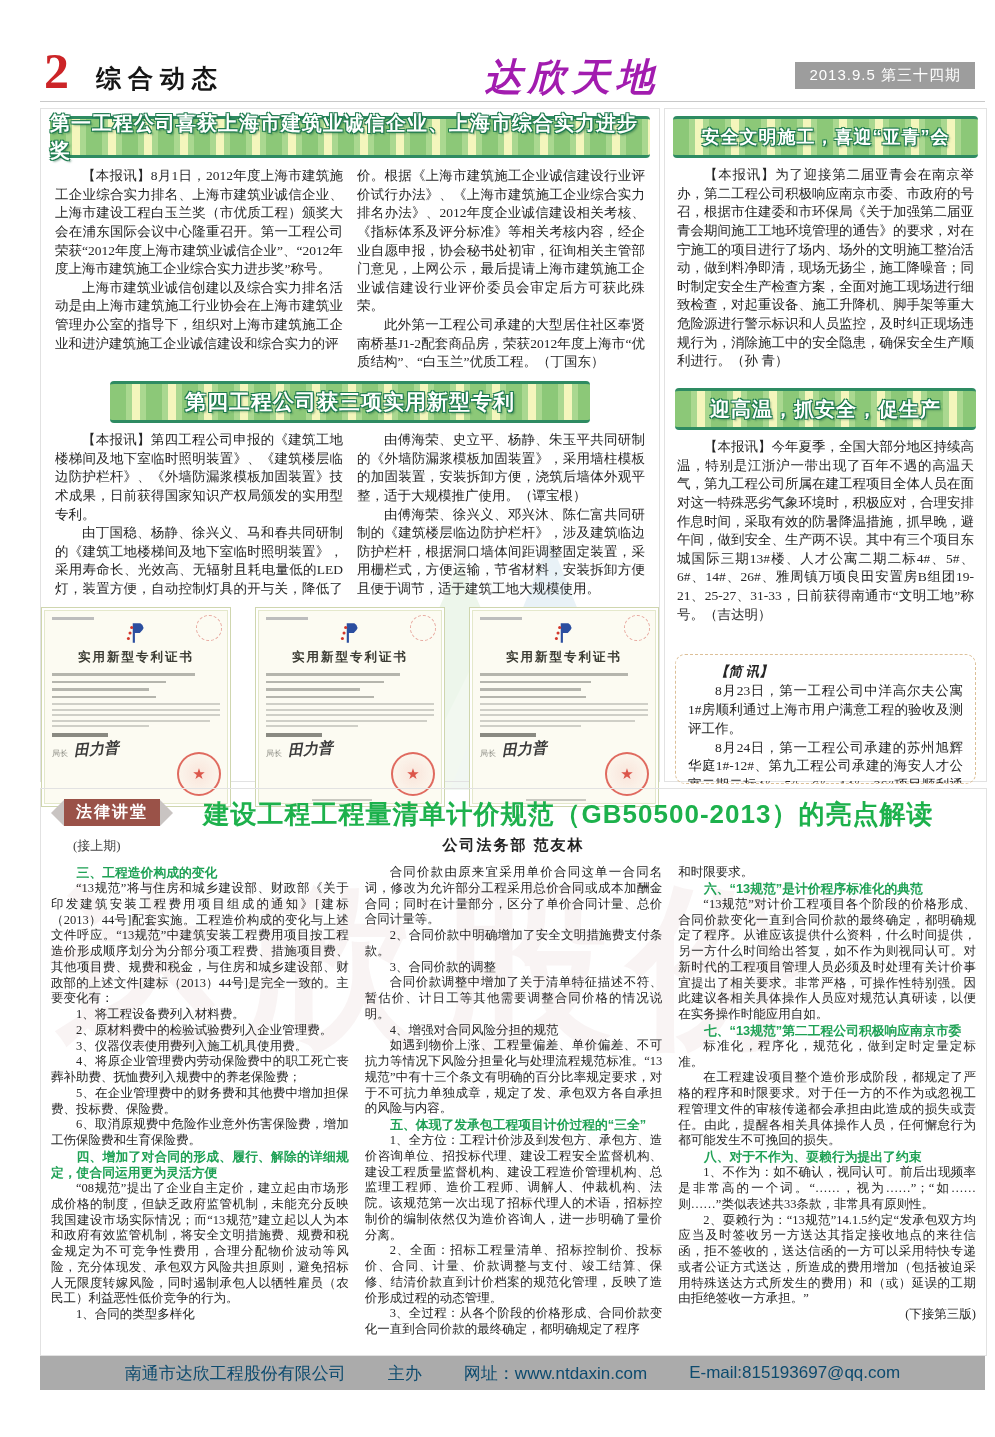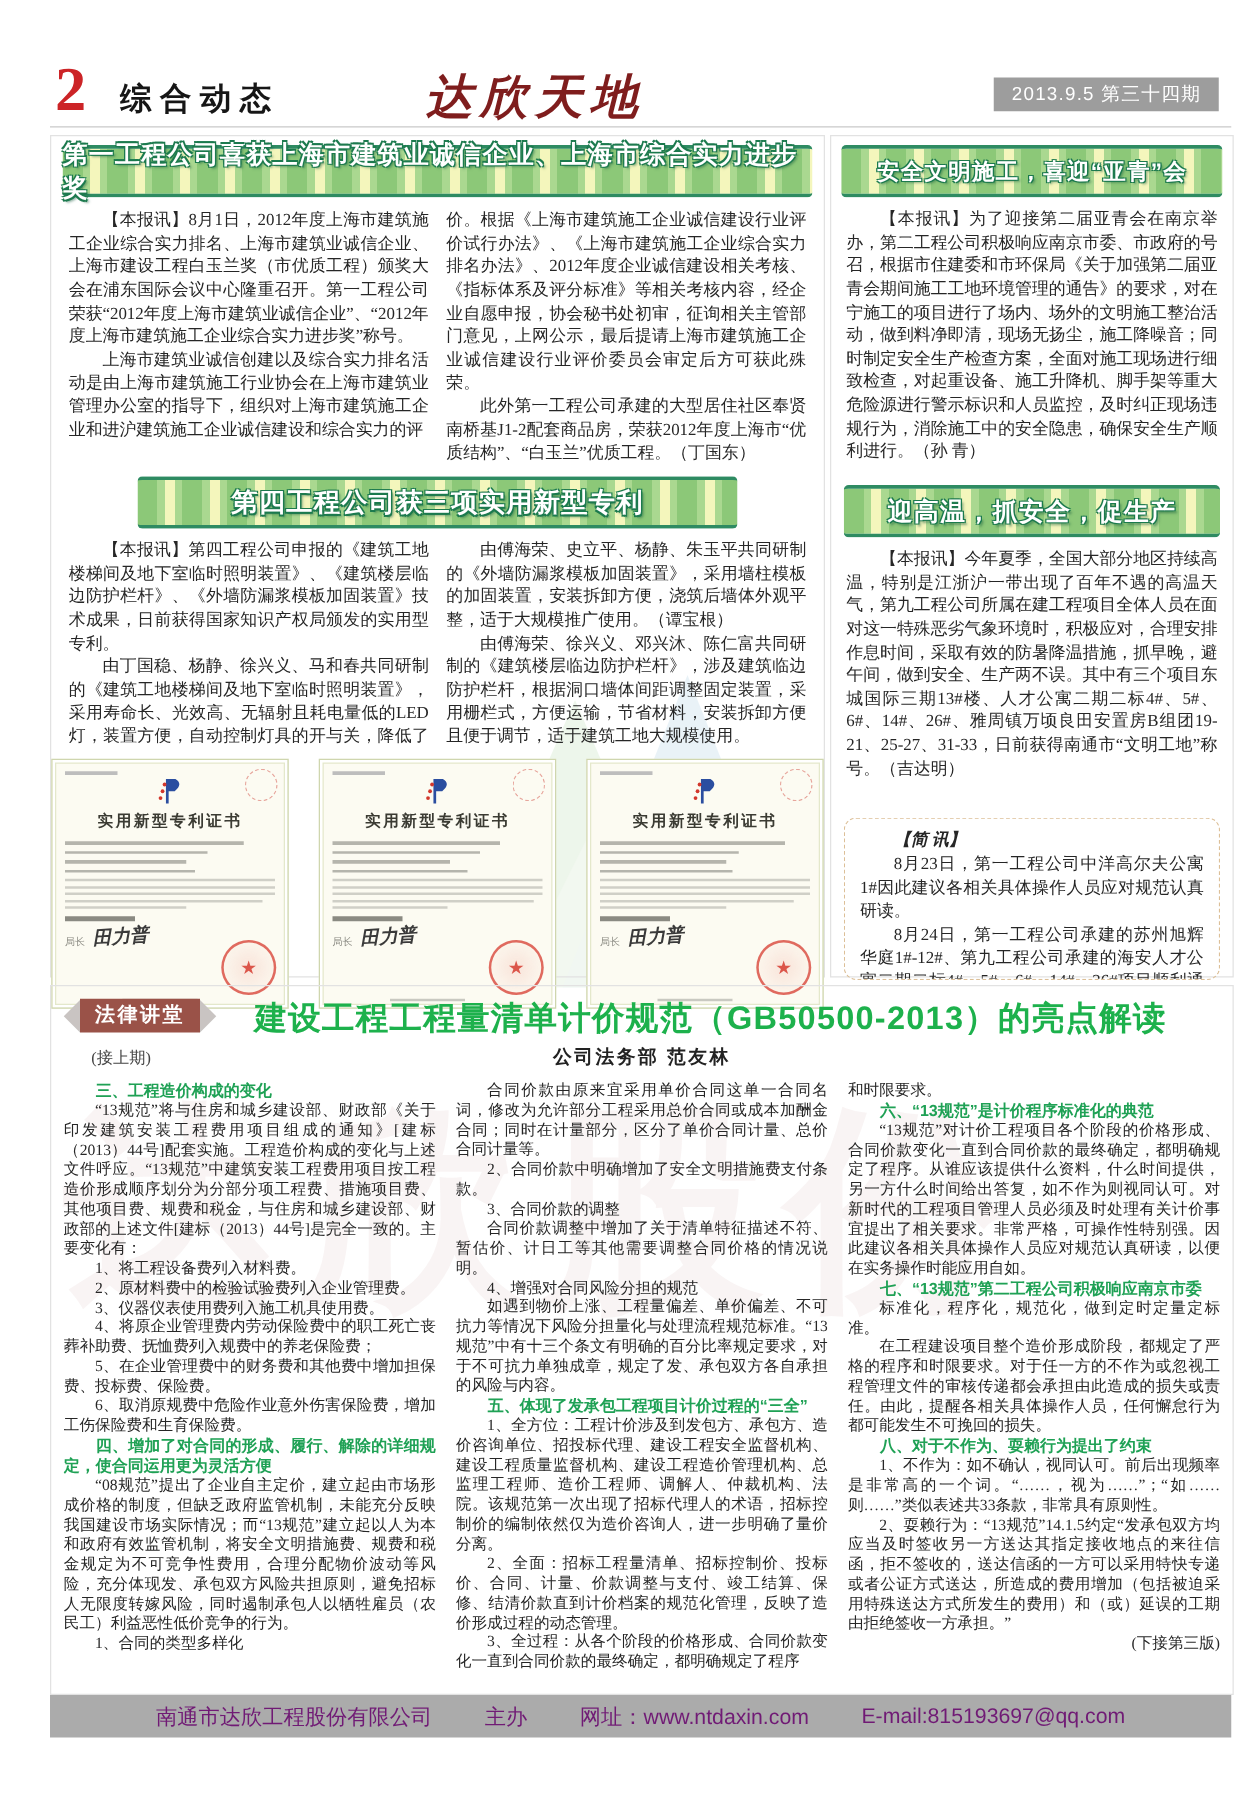--- a/index.html
+++ b/index.html
@@ -4,22 +4,22 @@
 <style>
   html,body{margin:0;padding:0;background:#ffffff;}
   .page{position:relative;width:995px;height:1437px;background:#fff;overflow:hidden;
         font-family:"Liberation Serif","DejaVu Serif",serif;color:#2a2a2a;}
 
   
   .pagenum{position:absolute;left:44px;top:46px;font-size:50px;font-weight:bold;
            color:#cc2427;font-family:"Liberation Serif",serif;line-height:1;}
   .section-title{position:absolute;left:96px;top:62px;font-size:25px;font-weight:bold;
            color:#161616;letter-spacing:7px;font-family:"Liberation Sans","DejaVu Sans",sans-serif;}
-  .masthead{position:absolute;left:340px;width:320px;top:52px;text-align:left;
-           font-size:38px;font-weight:bold;font-style:italic;color:#7f1d1d;
+  .masthead{position:absolute;left:340px;width:320px;top:52px;text-align:right;
+           font-size:38px;font-weight:bold;font-style:italic;color:#a21caf;
            letter-spacing:6px;font-family:"DejaVu Serif",serif;}
   .issue-box{position:absolute;right:20px;top:62px;background:#9d9d9d;color:#fff;
            padding:4px 14px;font-size:15px;font-family:"Liberation Sans",sans-serif;letter-spacing:1px;}
   .header-rule{position:absolute;left:40px;top:101px;width:945px;border-top:1px solid #c9c9c9;}
 
   
   .wm-logo{position:absolute;left:300px;top:520px;z-index:0;opacity:.55;}
   .wm-text{position:absolute;left:50px;top:850px;width:900px;z-index:0;
            font-size:175px;font-weight:bold;letter-spacing:18px;color:rgba(170,100,100,0.07);
            font-family:"DejaVu Serif",serif;white-space:nowrap;}
@@ -98,21 +98,21 @@
         font-size:15px;color:#222;font-family:"Liberation Sans",sans-serif;letter-spacing:2px;}
   .law-cols{position:absolute;left:10px;right:10px;top:76px;bottom:6px;display:flex;gap:16px;overflow:hidden;}
   .law-col{flex:1;min-width:0;overflow:hidden;}
   .law-col p{margin:0;font-size:12.5px;line-height:1.26;text-align:justify;text-indent:2em;color:#262626;}
   .law-col p.noindent{text-indent:0;}
   .law-col p.hgreen{color:#1fa155;font-weight:bold;font-family:"Liberation Sans",sans-serif;font-size:12.8px;}
   .law-col p.note{text-align:right;text-indent:0;}
 
   
   .footer{position:absolute;left:40px;top:1356px;width:945px;height:34px;background:#ababab;
-        display:flex;align-items:center;justify-content:center;gap:42px;color:#701a75;
+        display:flex;align-items:center;justify-content:center;gap:42px;color:#0c4a6e;
         font-family:"Liberation Sans","DejaVu Sans",sans-serif;font-size:17px;z-index:1;}
   .footer span{white-space:nowrap;}
 </style>
 </head>
 <body>
 
 <div class="page">
 
   <div class="pagenum">2</div>
   <div class="section-title">综合动态</div>
@@ -267,21 +267,21 @@
 
     <div class="banner banner-r2">
       <span>迎高温，抓安全，促生产</span>
     </div>
     <div class="rtext rtext-2 art">
       <p>【本报讯】今年夏季，全国大部分地区持续高温，特别是江浙沪一带出现了百年不遇的高温天气，第九工程公司所属在建工程项目全体人员在面对这一特殊恶劣气象环境时，积极应对，合理安排作息时间，采取有效的防暑降温措施，抓早晚，避午间，做到安全、生产两不误。其中有三个项目东城国际三期13#楼、人才公寓二期二标4#、5#、6#、14#、26#、雅周镇万顷良田安置房B组团19-21、25-27、31-33，日前获得南通市“文明工地”称号。（吉达明）</p>
     </div>
 
     <div class="brief">
       <p class="brief-title">【简 讯】</p>
-      <p>8月23日，第一工程公司中洋高尔夫公寓1#因此建议各相关具体操作人员应对规范认真研读。</p>
+      <p>8月23日，第一工程公司中洋高尔夫公寓1#房顺利通过上海市用户满意工程的验收及测评工作。</p>
       <p>8月24日，第一工程公司承建的苏州旭辉华庭1#-12#、第九工程公司承建的海安人才公寓二期二标4#、5#、6#、14#、26#项目顺利通过省级文明工地验收。（综合讯）</p>
     </div>
   </div>
 
   <div class="mod" id="mod-law">
     <div class="law-badge">
       <span class="flag flag-l"></span>
       <span class="badge-body">法律讲堂</span>
       <span class="flag flag-r"></span>
     </div>

